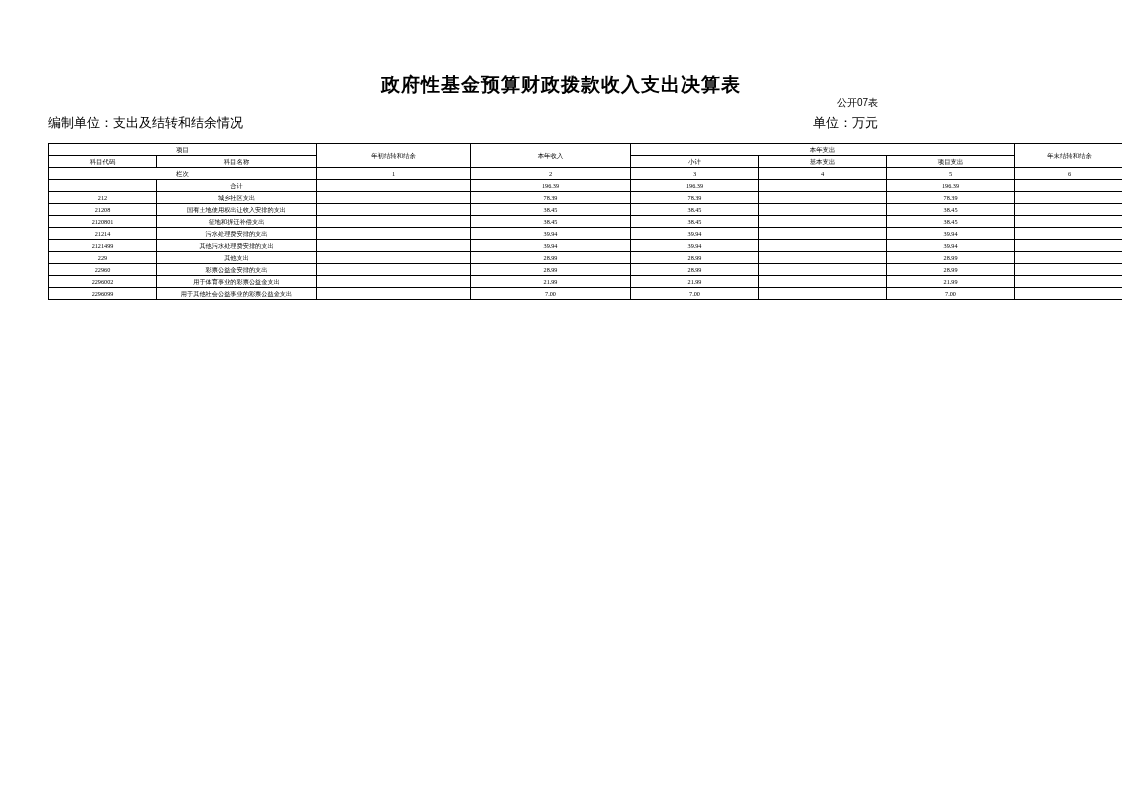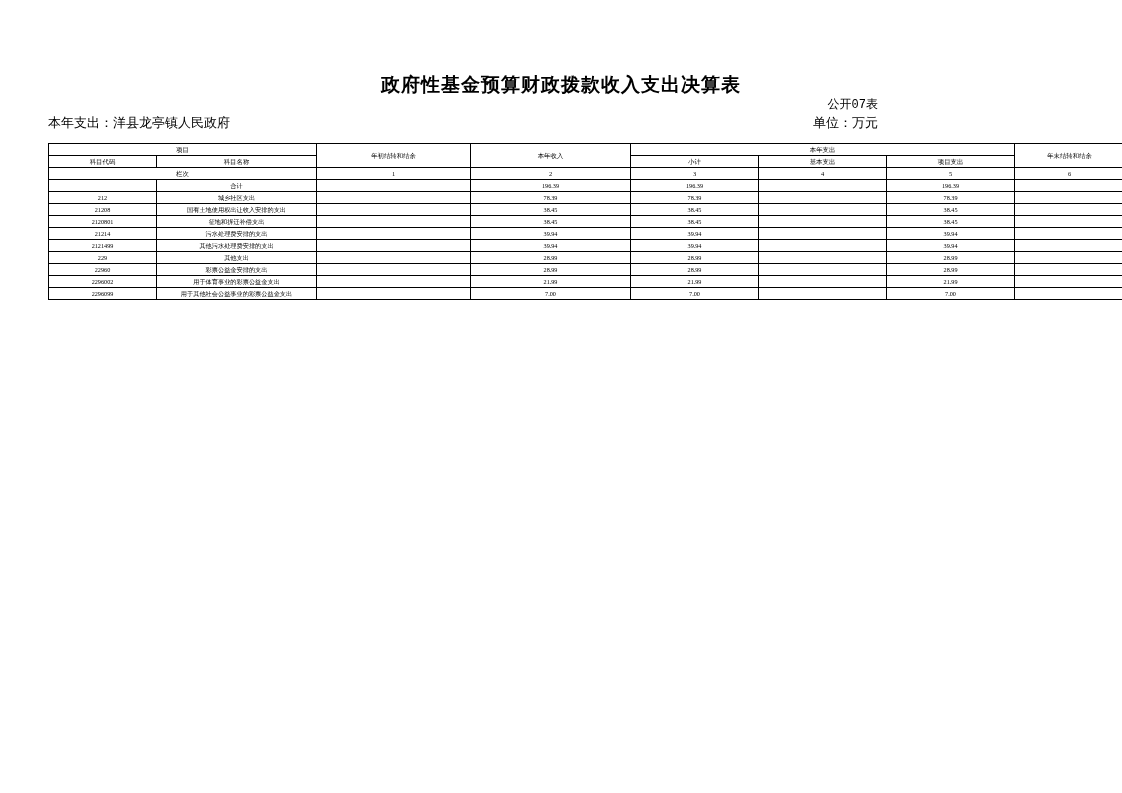--- a/index.html
+++ b/index.html
@@ -28,22 +28,22 @@
     text-align: center;
     font-family: "Liberation Serif", "DejaVu Serif", serif;
     font-size: 19px;
     font-weight: bold;
     letter-spacing: 1px;
   }
   .form-code {
     position: absolute;
     top: 96px;
     right: 48px;
-    font-size: 12px;
-    font-family: Liberation Mono, monospace;
+    font-size: 10px;
+    font-family: Liberation Sans, sans-serif;
   }
   .unit-line {
     position: absolute;
     top: 114px;
     left: 48px;
     font-size: 13px;
     font-family: "Liberation Serif", "DejaVu Serif", serif;
   }
   .money-unit {
     position: absolute;
@@ -89,21 +89,21 @@
     font-family: "Liberation Serif", "DejaVu Serif", serif;
   }
 </style>
 </head>
 <body>
 
 <div class="page">
 
   <div class="title">政府性基金预算财政拨款收入支出决算表</div>
   <div class="form-code">公开07表</div>
-  <div class="unit-line">本年支出：洋县龙亭镇人民政府</div>
+  <div class="unit-line">编制单位：支出及结转和结余情况</div>
   <div class="money-unit">单位：万元</div>
 
   <table class="main">
     <colgroup>
       <col style="width:108px">
       <col style="width:160px">
       <col style="width:154px">
       <col style="width:160px">
       <col style="width:128px">
       <col style="width:128px">

